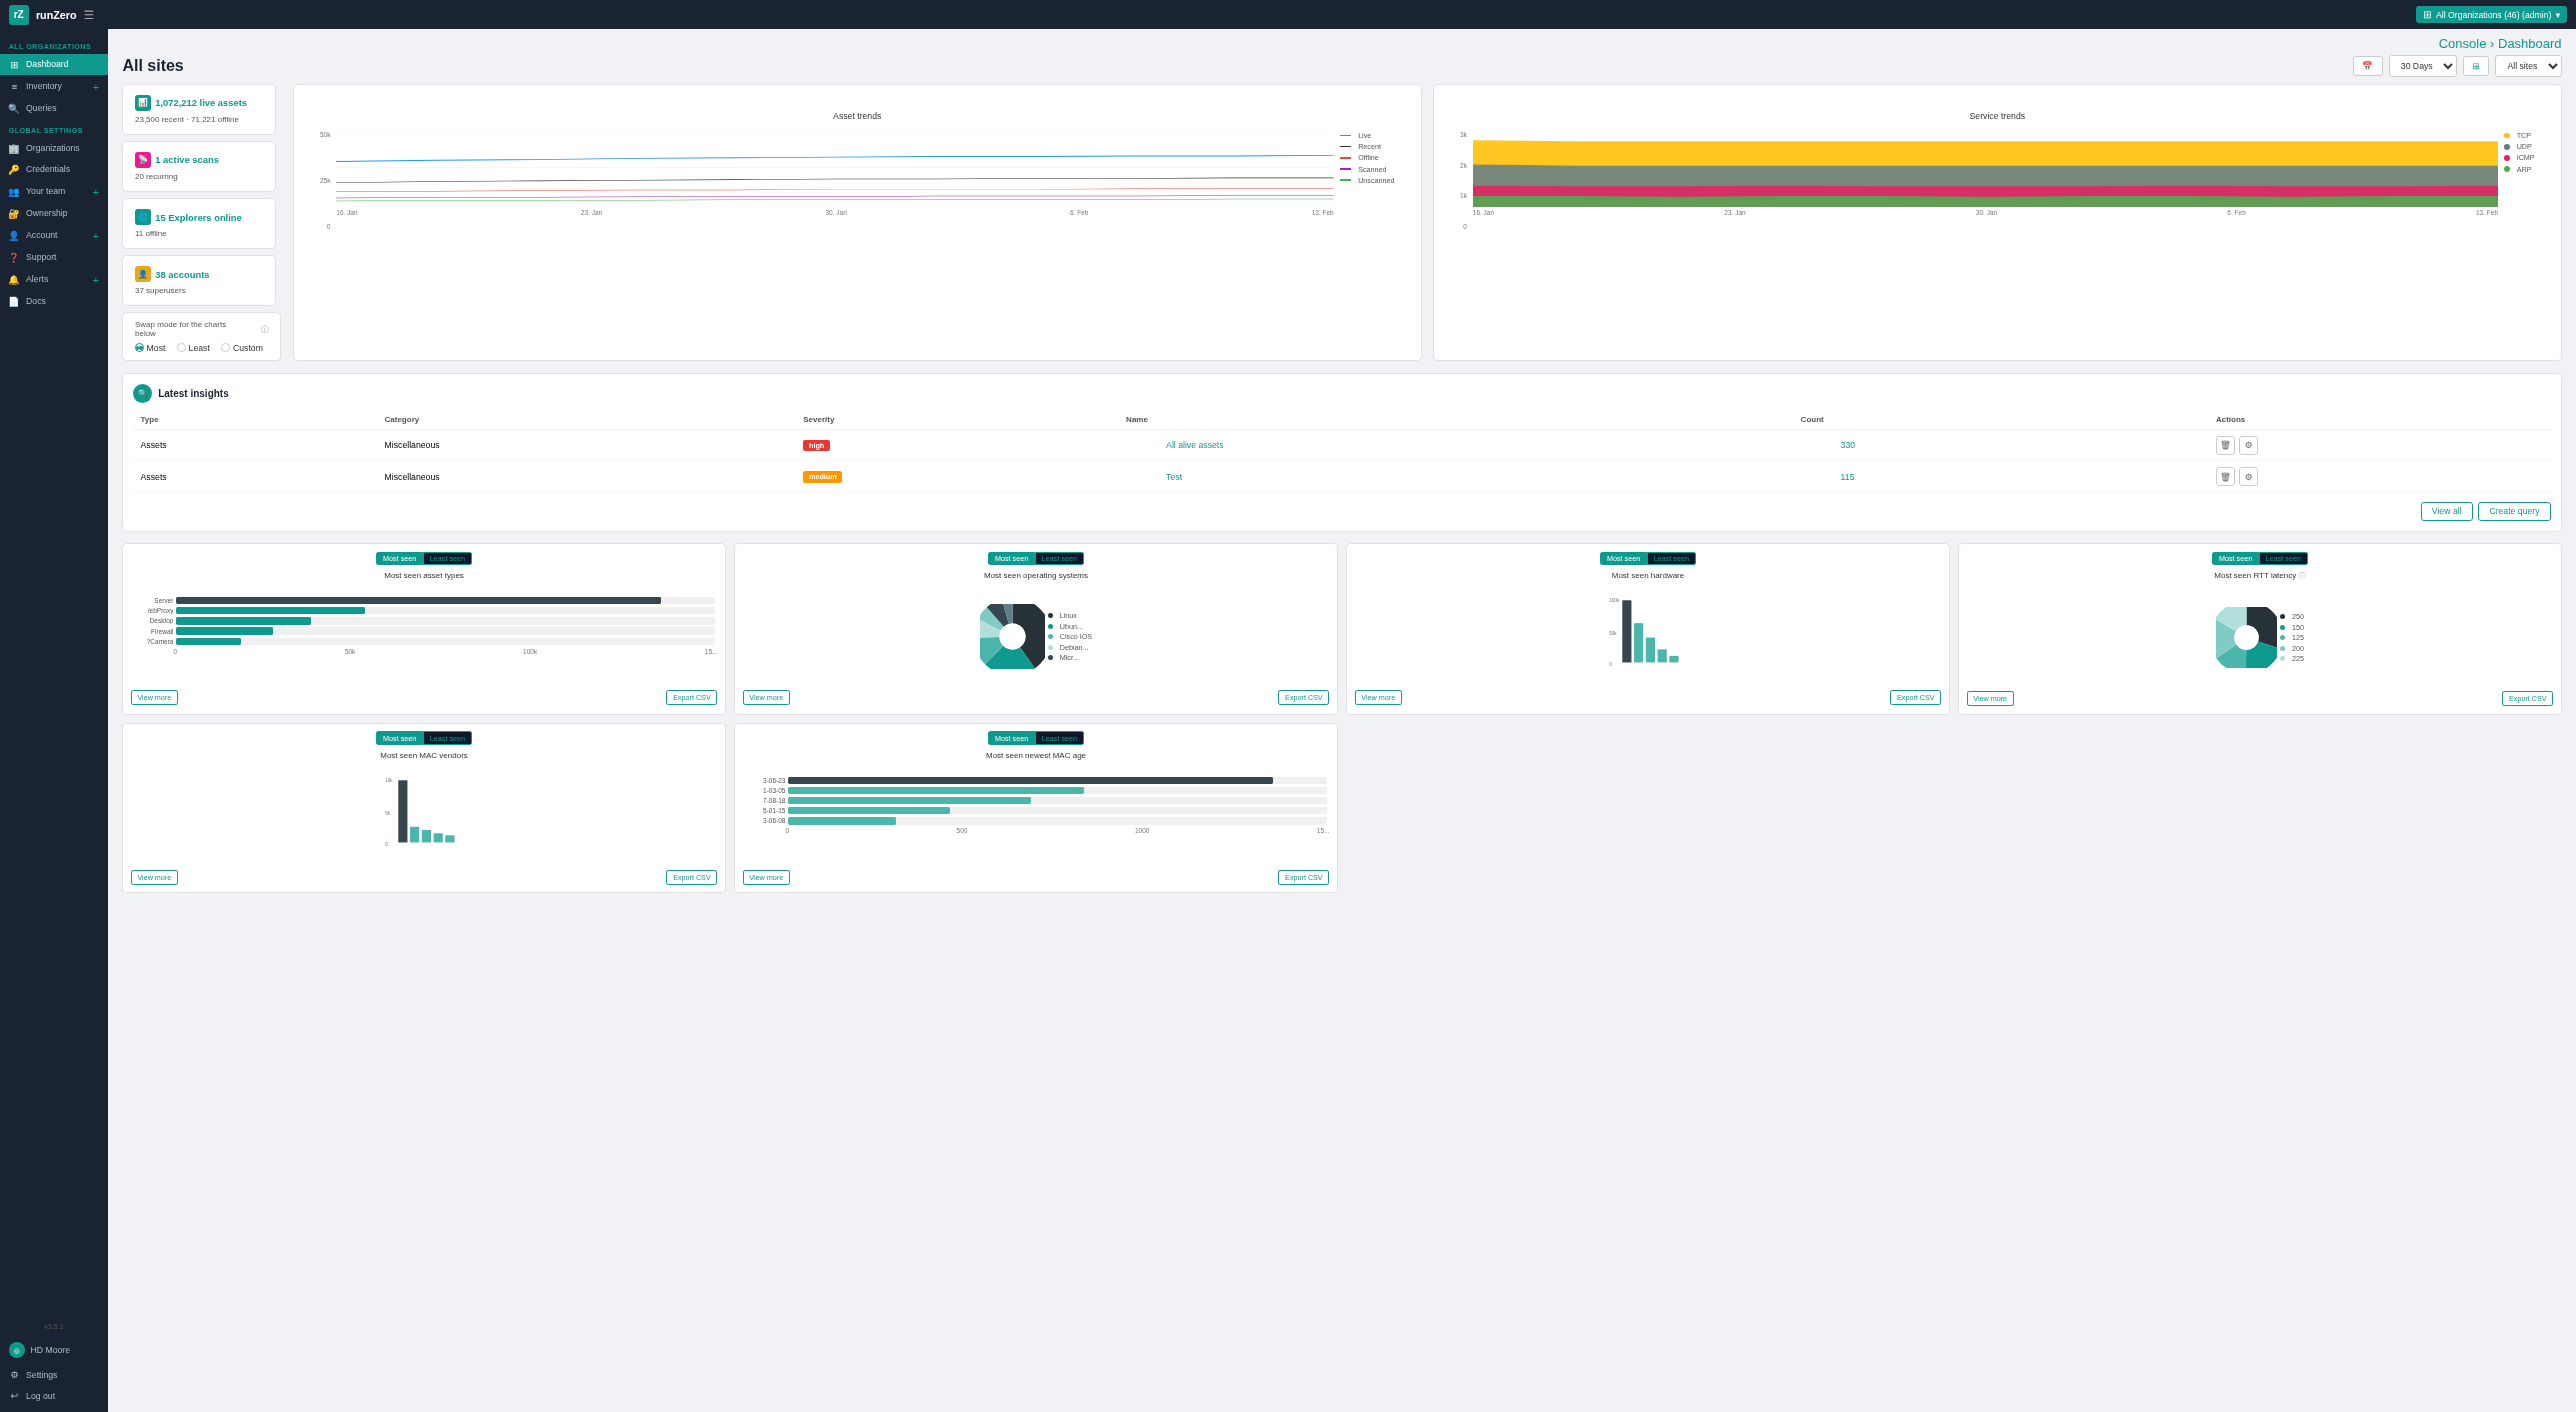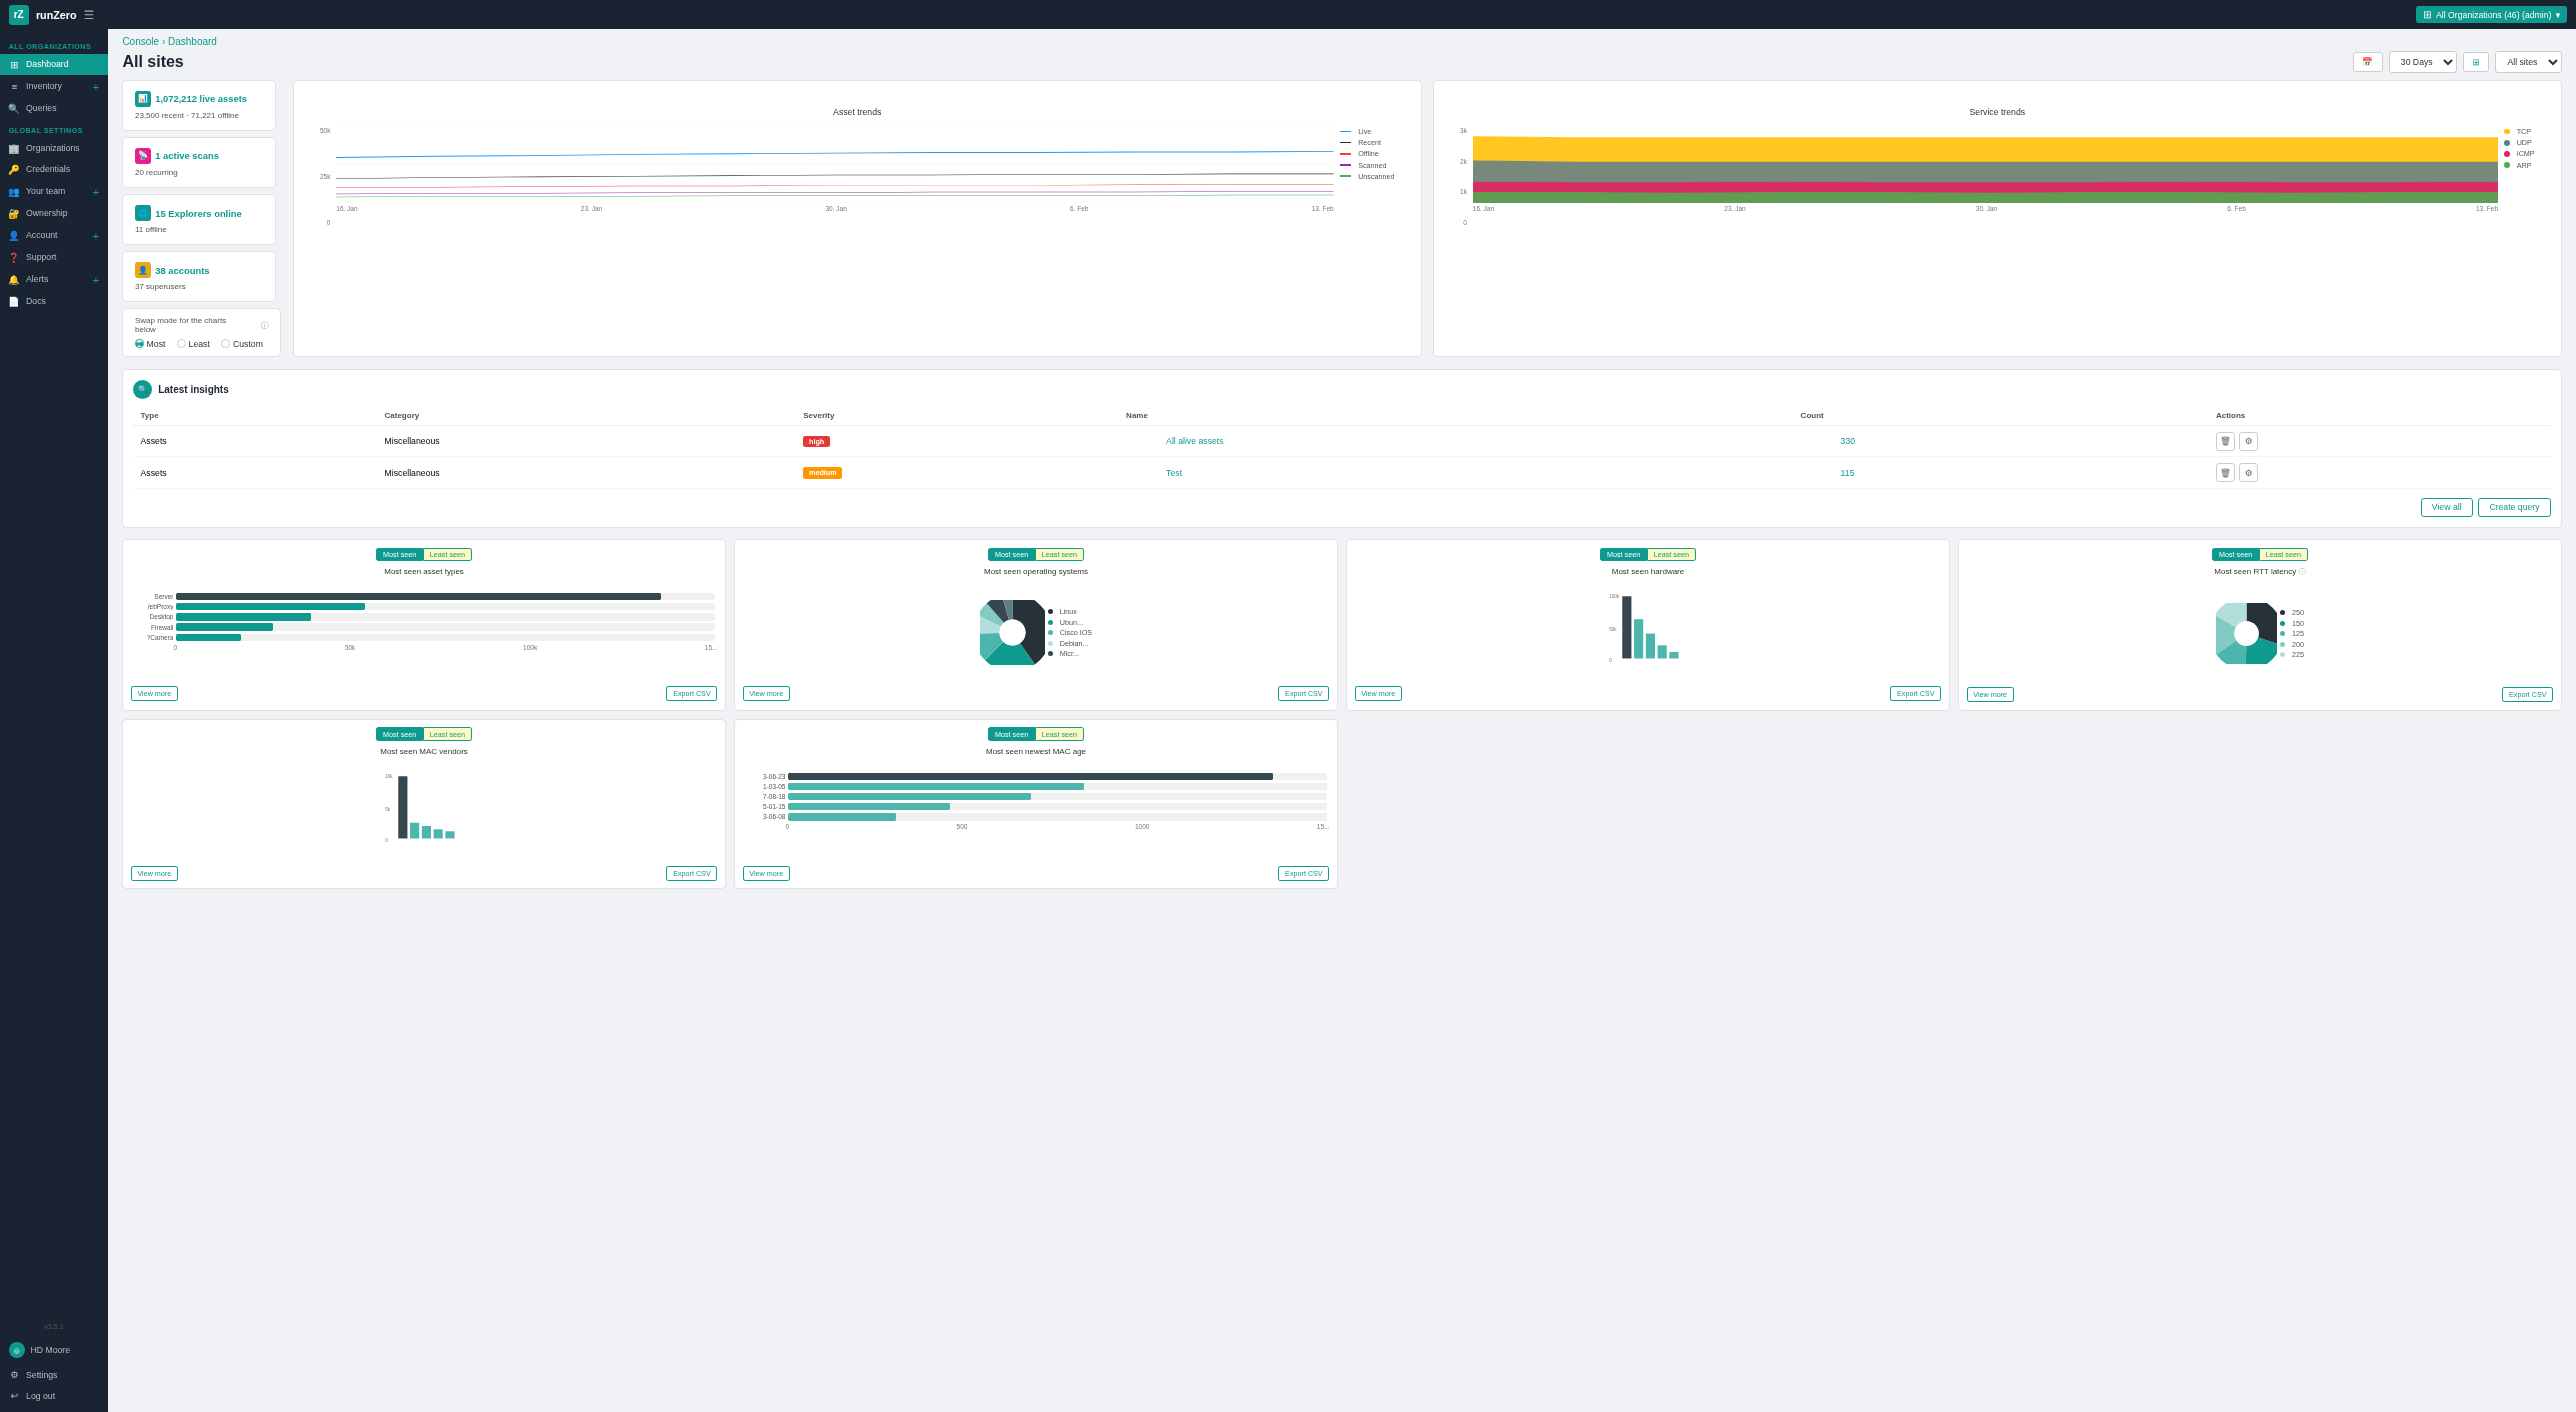--- a/index.html
+++ b/index.html
@@ -22,21 +22,21 @@
     .sidebar-item { display: flex; align-items: center; gap: 5.8px; padding: 5px 8.7px; cursor: pointer; color: #b0bec5; font-size: 8.7px; border-radius: 0; }
     .sidebar-item.active { background: #0e9a8f; color: #fff; }
     .sidebar-item .icon { font-size: 9.4px; width: 11.6px; text-align: center; }
     .sidebar-item .add-icon { margin-left: auto; font-size: 11.6px; color: #0e9a8f; }
     .sidebar-version { color: #555; font-size: 7.2px; text-align: center; padding: 5.8px; margin-top: auto; }
     .sidebar-user { display: flex; align-items: center; gap: 5.8px; padding: 5.8px 8.7px; color: #b0bec5; font-size: 8.7px; }
     .user-avatar { width: 16px; height: 16px; background: #0e9a8f; border-radius: 50%; display: flex; align-items: center; justify-content: center; font-size: 7.2px; color: #fff; }
 
     
     .content { flex: 1; overflow-y: auto; padding: 0; background: #f0f2f5; }
-    .breadcrumb { padding: 7.2px 14.4px 0; color: #666; font-size: 10px; }
+    .breadcrumb { padding: 7.2px 14.4px 0; color: #666; font-size: 13px; text-align: right; }
     .breadcrumb span { color: #0e9a8f; cursor: pointer; }
     .page-header { display: flex; align-items: center; justify-content: space-between; padding: 4.3px 14.4px 7.2px; }
     .page-title { font-size: 16px; font-weight: 600; color: #1a2332; }
     .page-controls { display: flex; align-items: center; gap: 5.8px; }
     .ctrl-btn { display: flex; align-items: center; gap: 4.3px; padding: 3.6px 8.7px; border: 0.7px solid #ccc; background: #fff; border-radius: 2.9px; cursor: pointer; font-size: 8.7px; color: #333; }
     .ctrl-btn .icon { color: #0e9a8f; }
     select.ctrl-select { padding: 3.6px 7.2px; border: 0.7px solid #ccc; border-radius: 2.9px; font-size: 8.7px; color: #333; background: #fff; cursor: pointer; }
 
     
     .dash-grid { padding: 0 14.4px 14.4px; }
@@ -78,21 +78,21 @@
     .link-blue { color: #0e9a8f; cursor: pointer; text-decoration: none; margin-left: 40px; }
     .insights-actions { display: flex; justify-content: flex-end; gap: 5.8px; margin-top: 8.7px; }
     .btn-outline { padding: 3.6px 10px; border: 0.7px solid #0e9a8f; border-radius: 2.9px; color: #0e9a8f; background: #fff; cursor: pointer; font-size: 8.7px; }
     .action-icons { display: flex; gap: 4.3px; }
     .action-icon-btn { width: 19px; height: 19px; border: 0.7px solid #ccc; border-radius: 2.9px; display: flex; align-items: center; justify-content: center; cursor: pointer; font-size: 8.7px; color: #555; background: #fff; }
 
     
     .bottom-charts { display: grid; grid-template-columns: repeat(4, 1fr); gap: 8.7px; }
     .bottom-card { background: #fff; border-radius: 4.3px; padding: 7.2px; border: 0.7px solid #e0e0e0; }
     .bottom-card-toggle { display: flex; justify-content: center; gap: 0; margin-bottom: 5.8px; }
-    .toggle-btn { padding: 1.4px 5.8px; font-size: 7.2px; border: 0.7px solid #0e9a8f; cursor: pointer; color: #0e9a8f; background: #fef9c3; }
+    .toggle-btn { padding: 1.4px 5.8px; font-size: 7.2px; border: 0.7px solid #0e9a8f; cursor: pointer; color: #0e9a8f; background: #0f172a; }
     .toggle-btn.active { background: #0e9a8f; color: #fff; }
     .toggle-btn:first-child { border-radius: 2.2px 0 0 2.2px; }
     .toggle-btn:last-child { border-radius: 0 2.2px 2.2px 0; }
     .bottom-card-title { text-align: center; font-size: 8px; color: #333; font-weight: 500; margin-bottom: 17px; }
     .bottom-chart-area { height: 87px; position: relative; }
     .bottom-card-footer { display: flex; justify-content: space-between; margin-top: 5.8px; gap: 2.9px; }
     .btn-small { padding: 2.2px 5.8px; font-size: 7.2px; border: 0.7px solid #0e9a8f; border-radius: 2.2px; color: #0e9a8f; background: #fff; cursor: pointer; }
 
     
     .hbar-chart { display: flex; flex-direction: column; gap: 2.9px; padding: 0 2.9px; }

